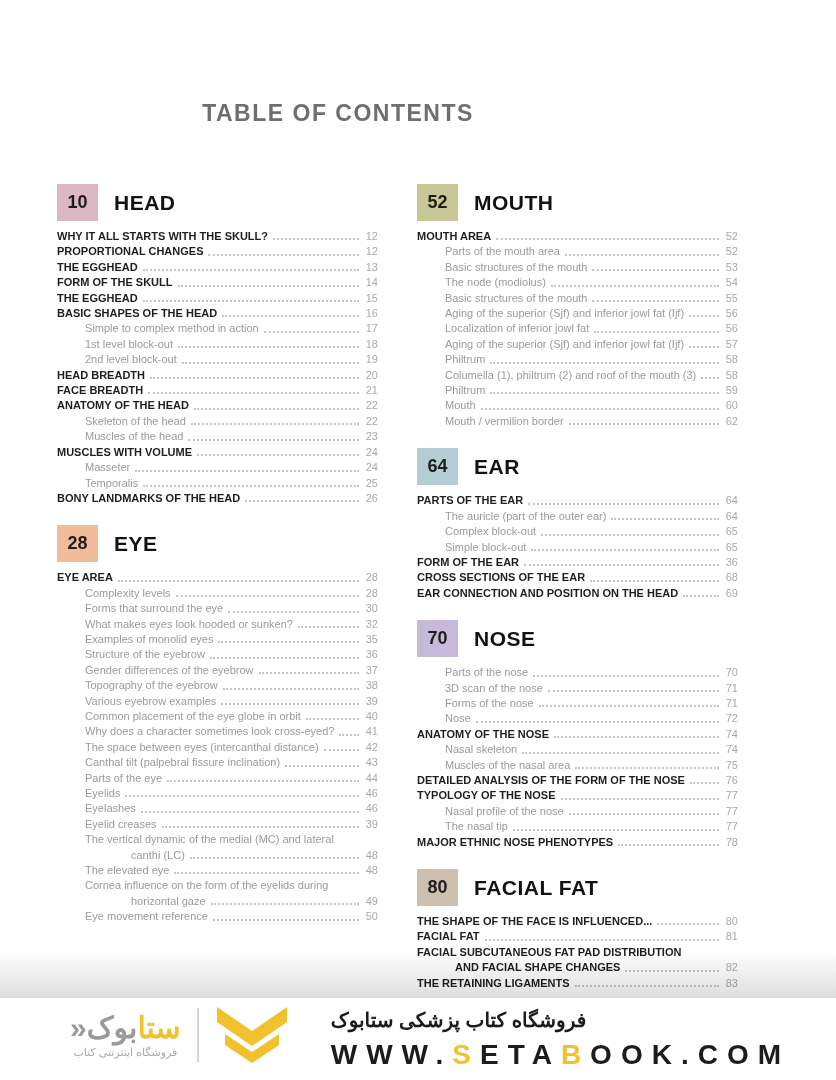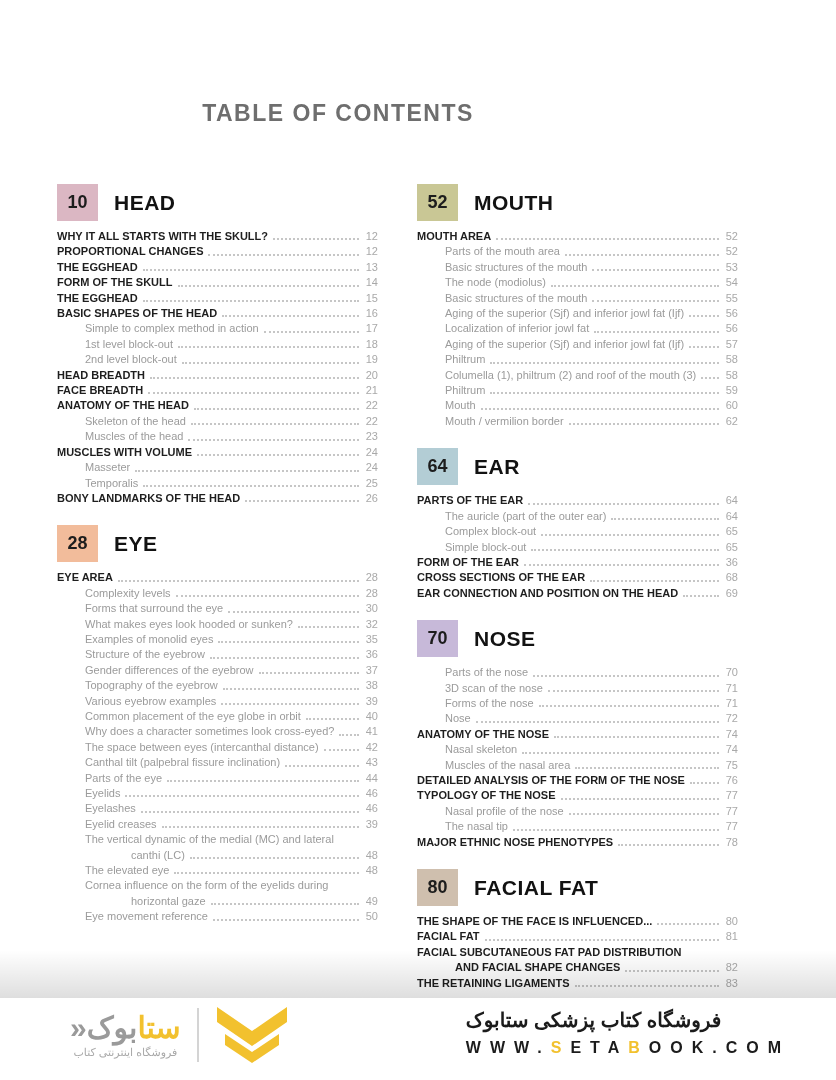--- a/index.html
+++ b/index.html
@@ -56,21 +56,21 @@
   .logo-subtitle{
     font-size:11px;color:#a9a9a9;direction:rtl;margin-top:2px;white-space:nowrap;
   }
   .logo-divider{width:2px;height:54px;background:#d4d4d4;margin:0 16px;}
   .emblem{display:block;}
   .footer-right{position:absolute;right:46px;top:10px;text-align:left;}
   .fa-title{
     font-size:20px;font-weight:bold;color:#1b1b1b;direction:rtl;line-height:24px;
   }
   .url{
-    margin-top:7px;font-size:16px;font-weight:bold;color:#1c1c1c;
+    margin-top:7px;font-size:28px;font-weight:bold;color:#1c1c1c;
     letter-spacing:9px;white-space:nowrap;
   }
   .url .seg-yellow{color:#f2c12e;}
   .url .seg-dark{color:#1c1c1c;}
 </style>
 </head>
 <body>
 
 <div class="toc-title">TABLE OF CONTENTS</div>
 

